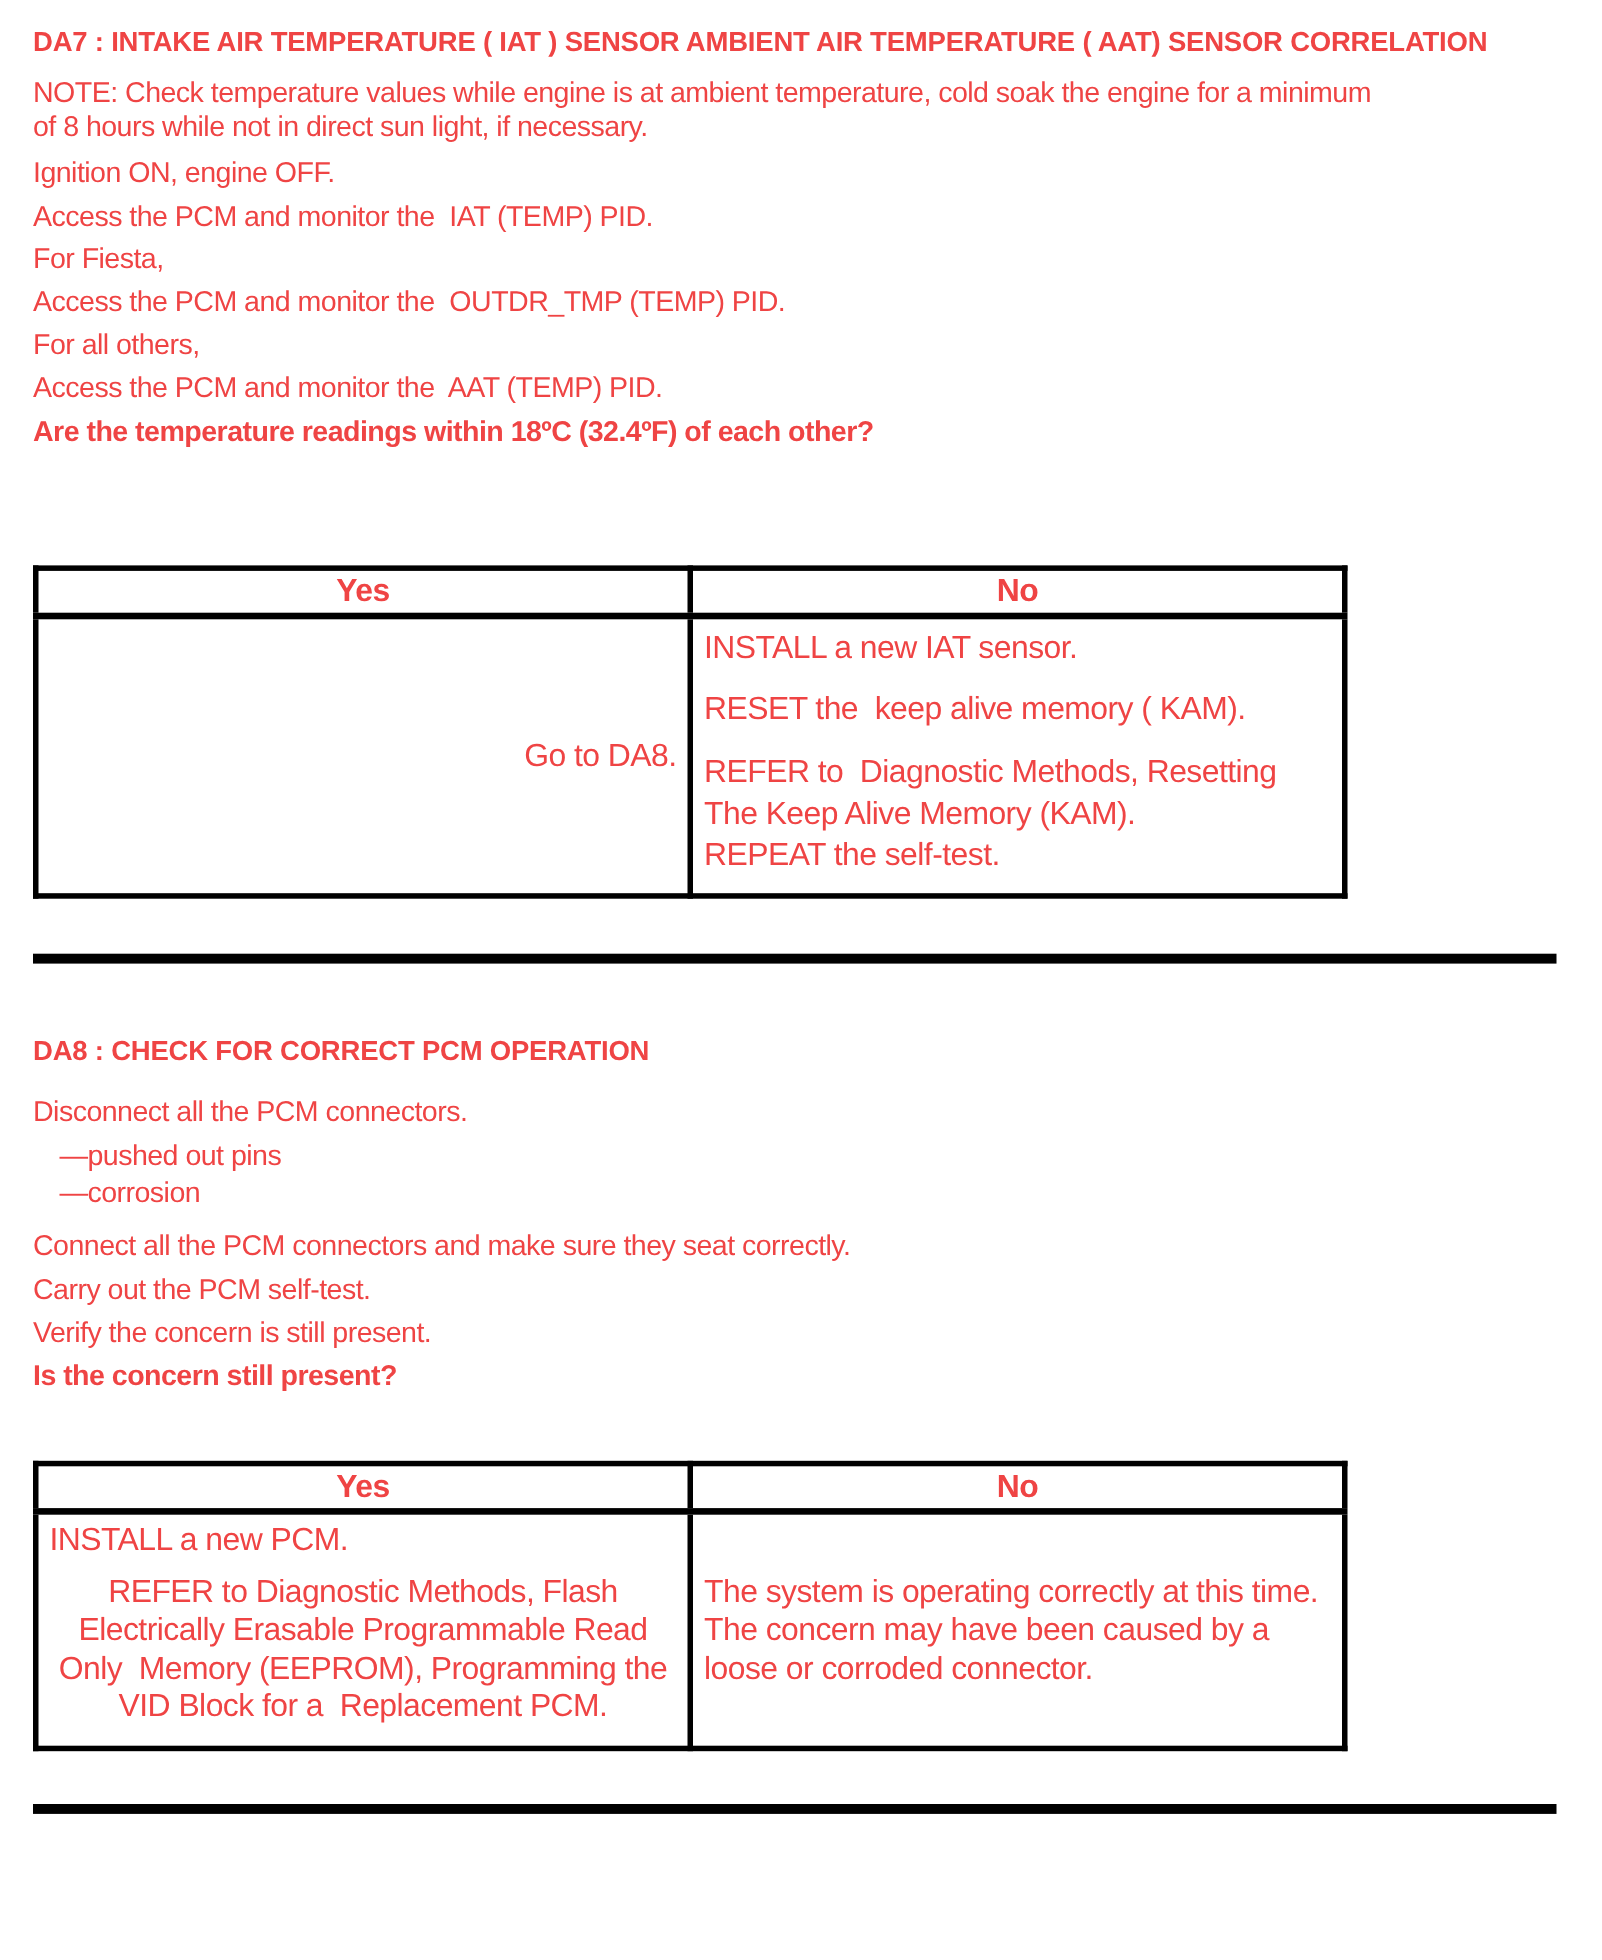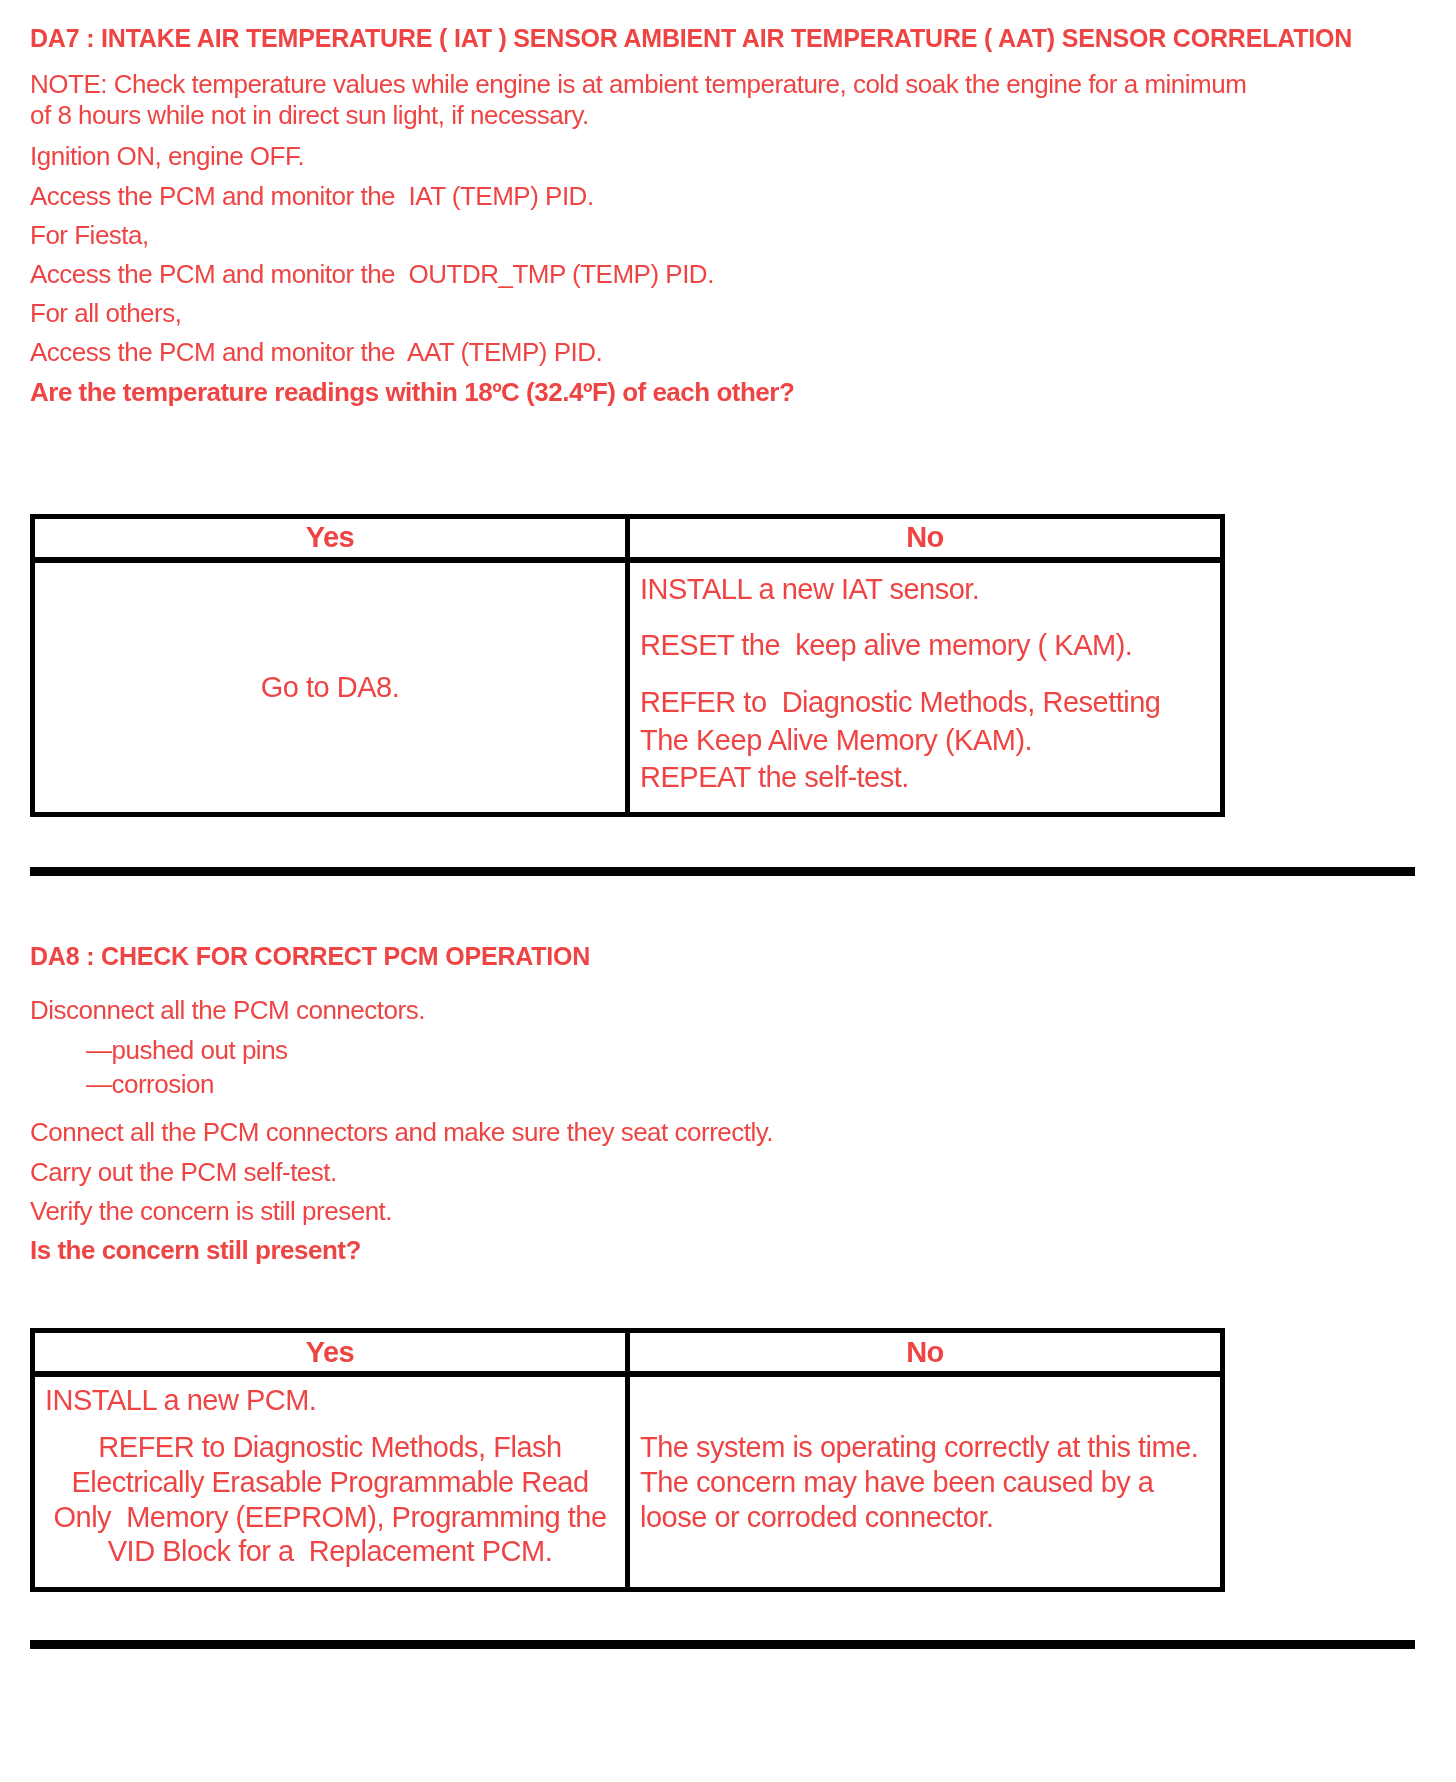--- a/index.html
+++ b/index.html
@@ -33,21 +33,21 @@
     white-space: pre-wrap;
   }
   .note {
     max-width: 1235px;
     margin: 0 0 10px 0;
   }
   .step {
     margin: 0 0 8px 0;
   }
   .inspect-item {
-    margin: 0 0 1px 56px;
+    margin: 0 0 1px 24px;
     line-height: 1.25;
   }
   .inspect-item.last {
     margin-bottom: 17px;
   }
   .question {
     font-weight: bold;
     margin: 4px 0 0 0;
   }
   table.decision-table {
@@ -70,21 +70,21 @@
   }
   table.decision-table td {
     font-size: 29px;
     line-height: 1.2;
     padding: 6px 10px;
     box-sizing: border-box;
   }
   .t1 { margin-top: 106px; }
   .t1 td { height: 255px; }
   .t1 .yes-cell {
-    text-align: center;
+    text-align: right;
     vertical-align: middle;
   }
   .t1 .yes-cell p { margin: 0; white-space: pre-wrap; }
   .t1 .no-cell { vertical-align: top; }
   .t1 .no-cell p {
     margin: 2px 0 19px 0;
     line-height: 1.3;
     white-space: pre-wrap;
   }
   .t1 .no-cell p.tight-top { margin-bottom: 0; }

